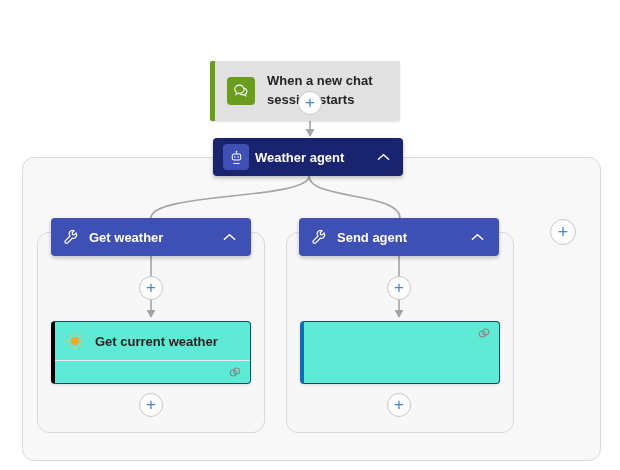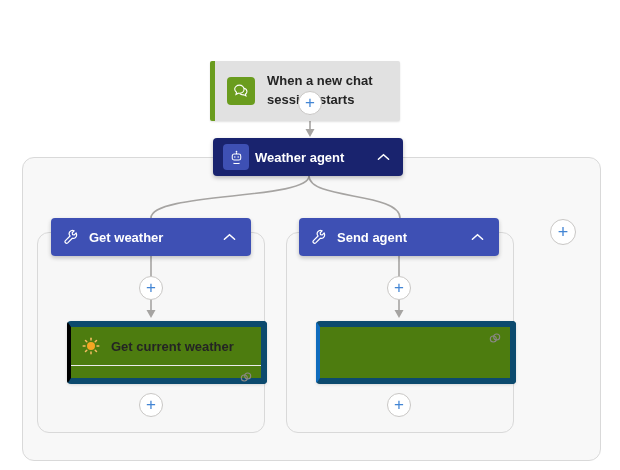--- a/index.html
+++ b/index.html
@@ -36,22 +36,22 @@
   .collapse-btn{margin-left:auto;display:flex;align-items:center;justify-content:center;
     width:20px;height:20px;cursor:pointer;}
   
   .tool-node{
     width:200px;height:38px;background:#3e50b4;border-radius:4px;display:flex;
     align-items:center;gap:10px;padding:0 12px;box-sizing:border-box;z-index:3;
     cursor:pointer;box-shadow:0 2px 4px rgba(0,0,0,.22);
   }
   
   .action-card{
-    width:200px;height:63px;background:#4d7c0f;border:6px solid #0c4a6e;border-radius:4px;
-    box-sizing:border-box;z-index:2;cursor:pointer;box-shadow:0 1px 3px rgba(0,0,0,.12);margin-left:16px;
+    width:200px;height:63px;background:#5eead4;border:1px solid #0c4a6e;border-radius:4px;
+    box-sizing:border-box;z-index:2;cursor:pointer;box-shadow:0 1px 3px rgba(0,0,0,.12);
   }
   .card-accent-black{border-left:4px solid #000000;}
   .card-accent-blue{border-left:4px solid #0f6cbd;}
   .card-header{height:38px;display:flex;align-items:center;gap:10px;padding:0 10px;
     border-bottom:1px solid #ececec;}
   .card-label{font-size:13px;font-weight:700;color:#242424;white-space:nowrap;}
   .card-footer{height:22px;display:flex;align-items:center;justify-content:flex-end;
     padding-right:8px;}
   
   .plus-circle{

